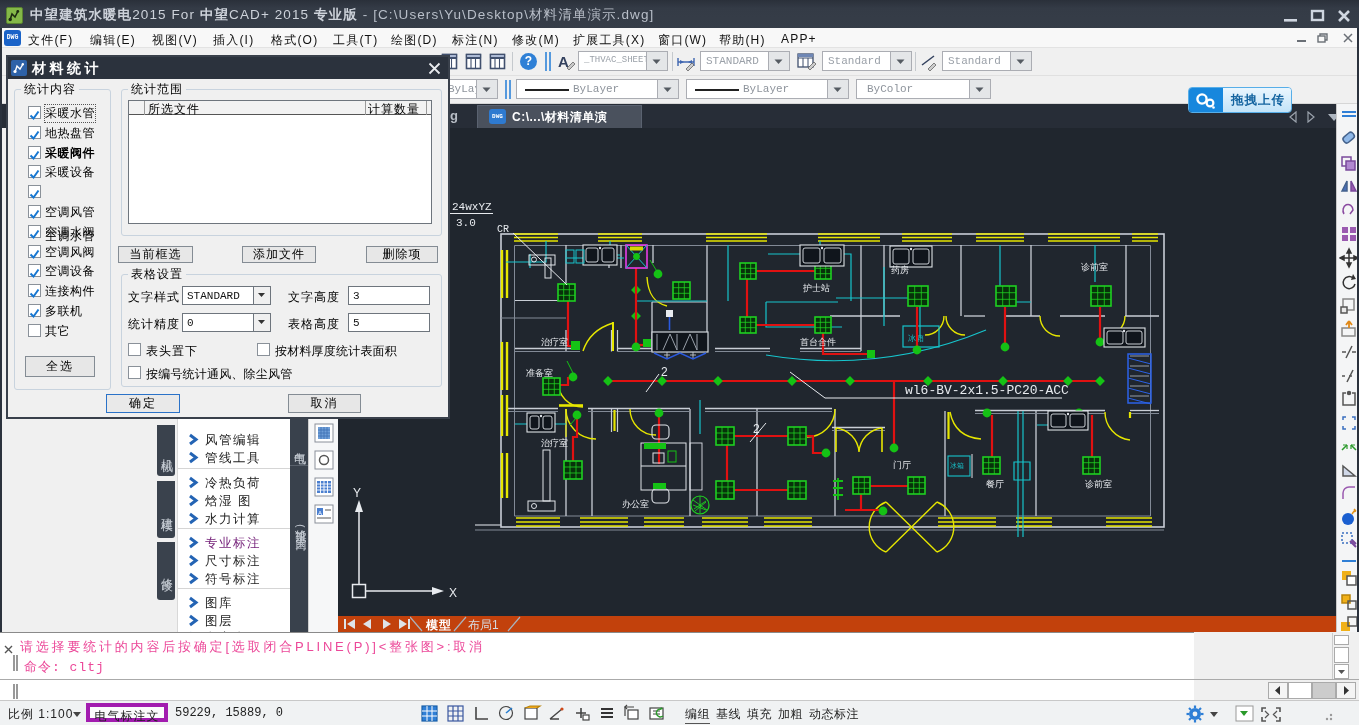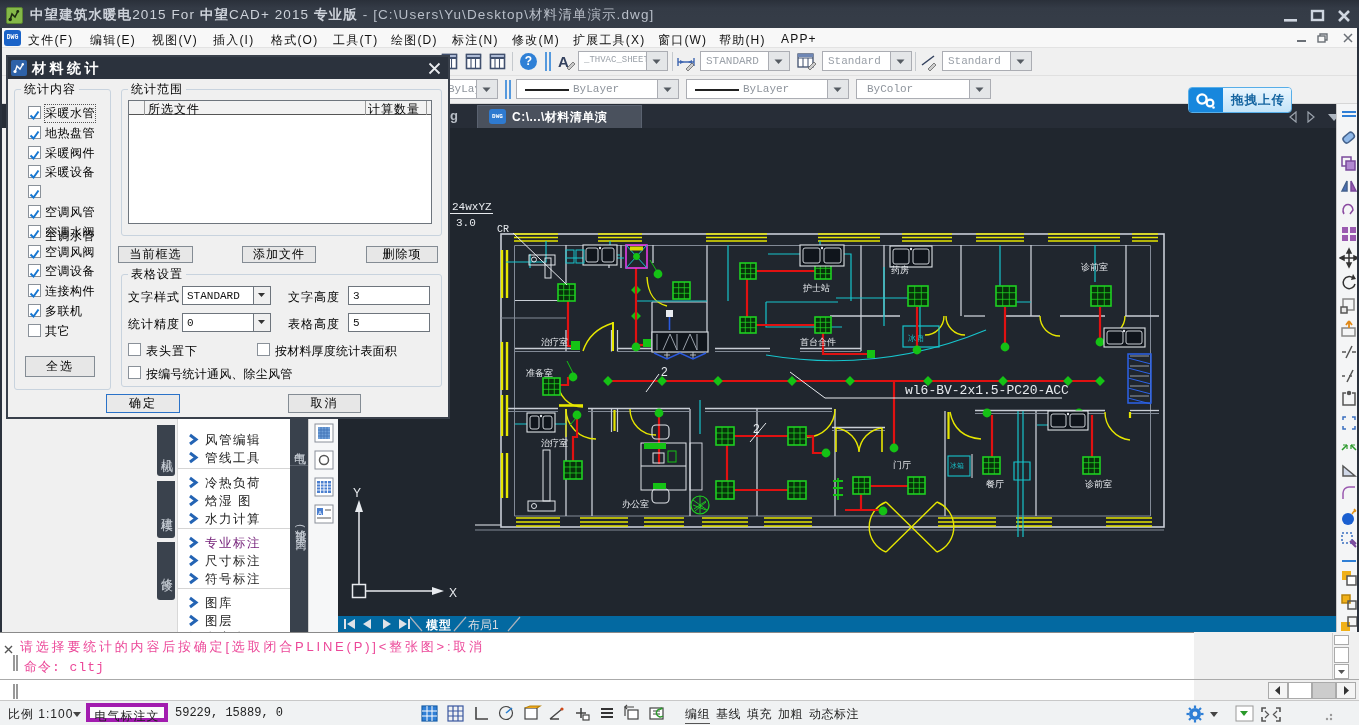--- a/index.html
+++ b/index.html
@@ -717,21 +717,21 @@
           <rect x="3" y="3" width="8" height="8" fill="#f0b018" stroke="#b8820a"></rect>
           <rect x="9" y="9" width="8" height="8" fill="none" stroke="#555"></rect>
         </g>
 <g transform="translate(0,508)">
           <rect x="2" y="8" width="9" height="9" fill="#f0b018"></rect>
           <rect x="9" y="3" width="9" height="9" fill="none" stroke="#555"></rect>
         </g>
 </g>
     </svg>
   </div>
-<div class="a" style="left:338px;top:616px;width:998px;height:16px;background:#0369a1">
+<div class="a" style="left:338px;top:616px;width:998px;height:16px;background:#c2410c">
  <svg class="a" style="left:5px;top:3px" width="70" height="10" viewBox="0 0 70 10">
   <g fill="#dfe3e8">
         <rect x="1" y="0" width="2" height="10"></rect>
         <path d="M12 0 L4 5 L12 10 Z"></path>
         <path d="M28 0 L20 5 L28 10 Z"></path>
         <path d="M40 0 L48 5 L40 10 Z"></path>
         <path d="M56 0 L64 5 L56 10 Z"></path>
         <rect x="65" y="0" width="2" height="10"></rect>
       </g>
  </svg>
@@ -870,21 +870,21 @@
         <path d="M1.5 5.5 L4.5 8.5 L9.5 1.5" stroke="#1777d1" stroke-width="2" fill="none"></path>
       </svg></div>
     <span class="a" style="left:37px;top:48.0px;font-size:12px;letter-spacing:.5px;outline:1px dotted #555;">采暖水管</span>
     <div class="a" style="left:20px;top:68.8px;width:13px;height:13px;background:#fff;border:1px solid #8a9199"><svg width="11" height="11">
         <path d="M1.5 5.5 L4.5 8.5 L9.5 1.5" stroke="#1777d1" stroke-width="2" fill="none"></path>
       </svg></div>
     <span class="a" style="left:37px;top:67.8px;font-size:12px;letter-spacing:.5px;">地热盘管</span>
     <div class="a" style="left:20px;top:88.6px;width:13px;height:13px;background:#fff;border:1px solid #8a9199"><svg width="11" height="11">
         <path d="M1.5 5.5 L4.5 8.5 L9.5 1.5" stroke="#1777d1" stroke-width="2" fill="none"></path>
       </svg></div>
-    <span class="a" style="left:37px;top:87.6px;font-size:12px;letter-spacing:.5px;">采暖阀件</span>
+    <span class="a" style="left:37px;top:87.6px;font-size:12px;letter-spacing:.5px;font-weight:bold;">采暖阀件</span>
     <div class="a" style="left:20px;top:108.4px;width:13px;height:13px;background:#fff;border:1px solid #8a9199"><svg width="11" height="11">
         <path d="M1.5 5.5 L4.5 8.5 L9.5 1.5" stroke="#1777d1" stroke-width="2" fill="none"></path>
       </svg></div>
     <span class="a" style="left:37px;top:107.4px;font-size:12px;letter-spacing:.5px;">采暖设备</span>
     <div class="a" style="left:20px;top:128.2px;width:13px;height:13px;background:#fff;border:1px solid #8a9199"><svg width="11" height="11">
         <path d="M1.5 5.5 L4.5 8.5 L9.5 1.5" stroke="#1777d1" stroke-width="2" fill="none"></path>
       </svg></div>
     <span class="a" style="left:37px;top:127.19999999999999px;font-size:12px;letter-spacing:.5px;margin-top:44px;">空调水管</span>
     <div class="a" style="left:20px;top:148.0px;width:13px;height:13px;background:#fff;border:1px solid #8a9199"><svg width="11" height="11">
         <path d="M1.5 5.5 L4.5 8.5 L9.5 1.5" stroke="#1777d1" stroke-width="2" fill="none"></path>

